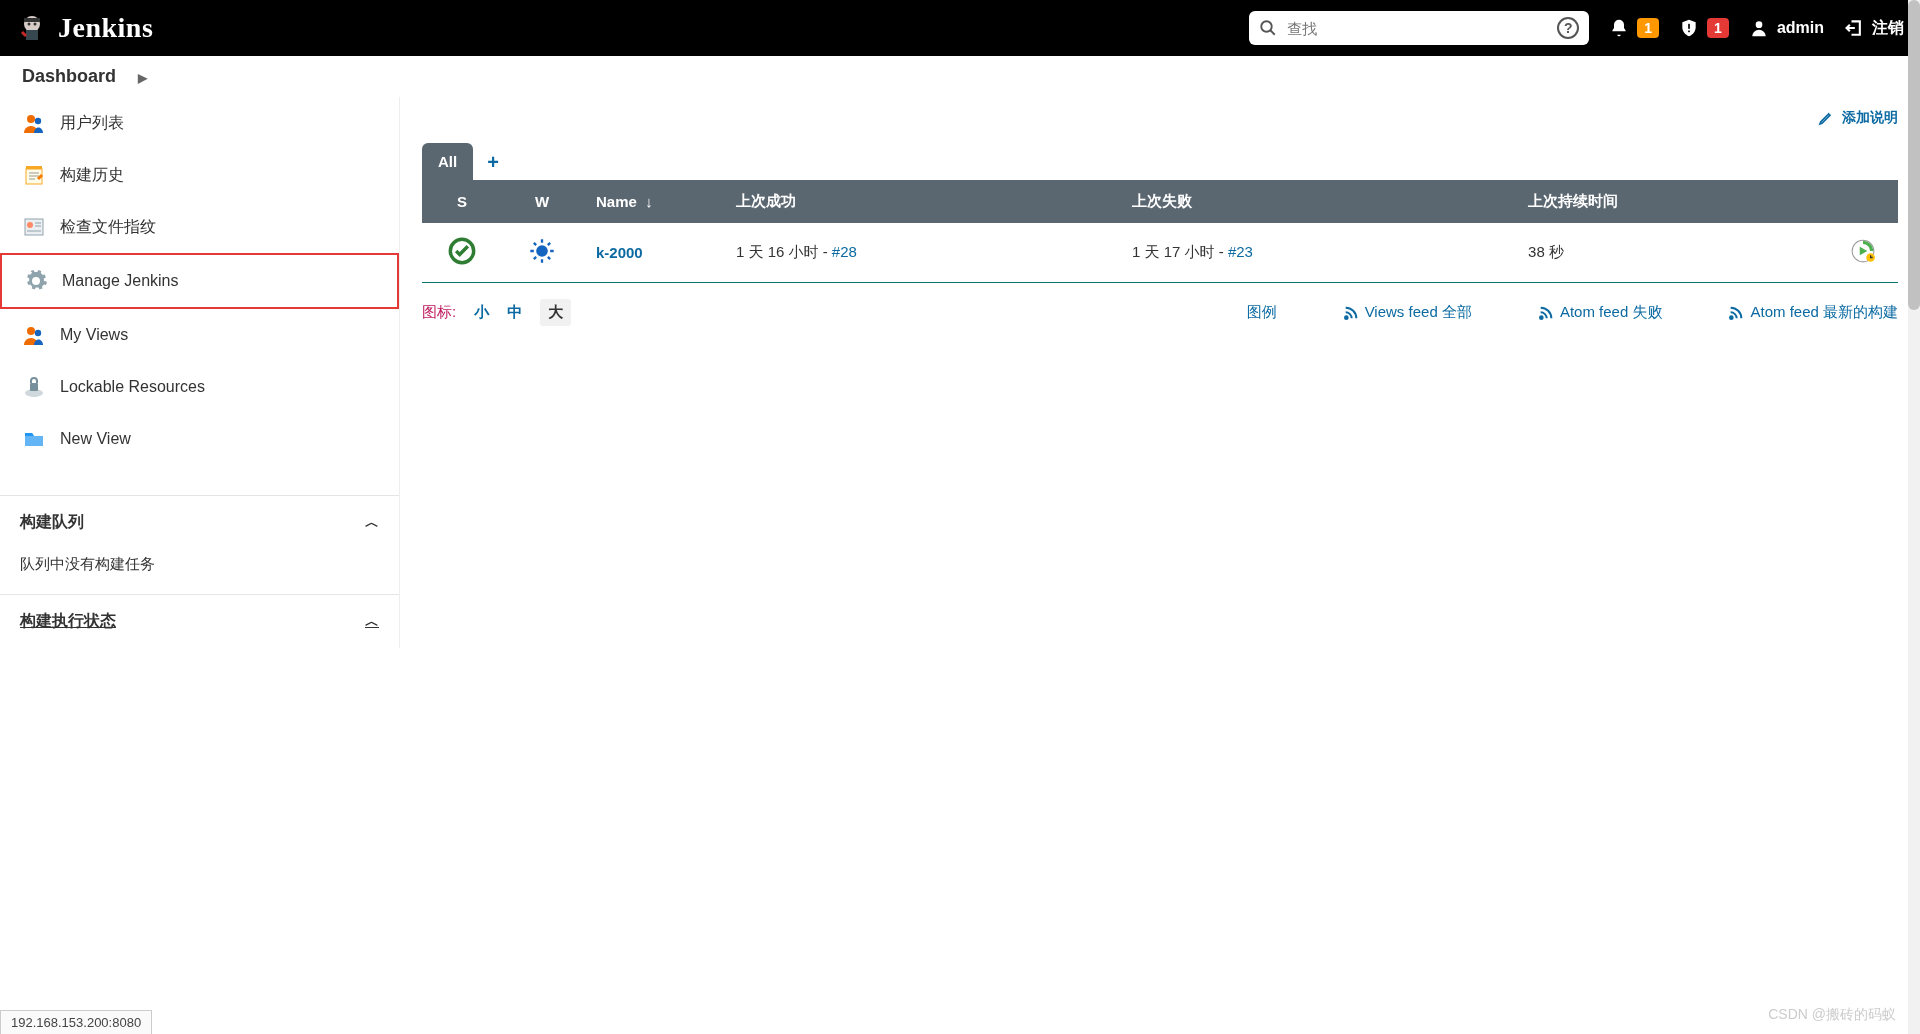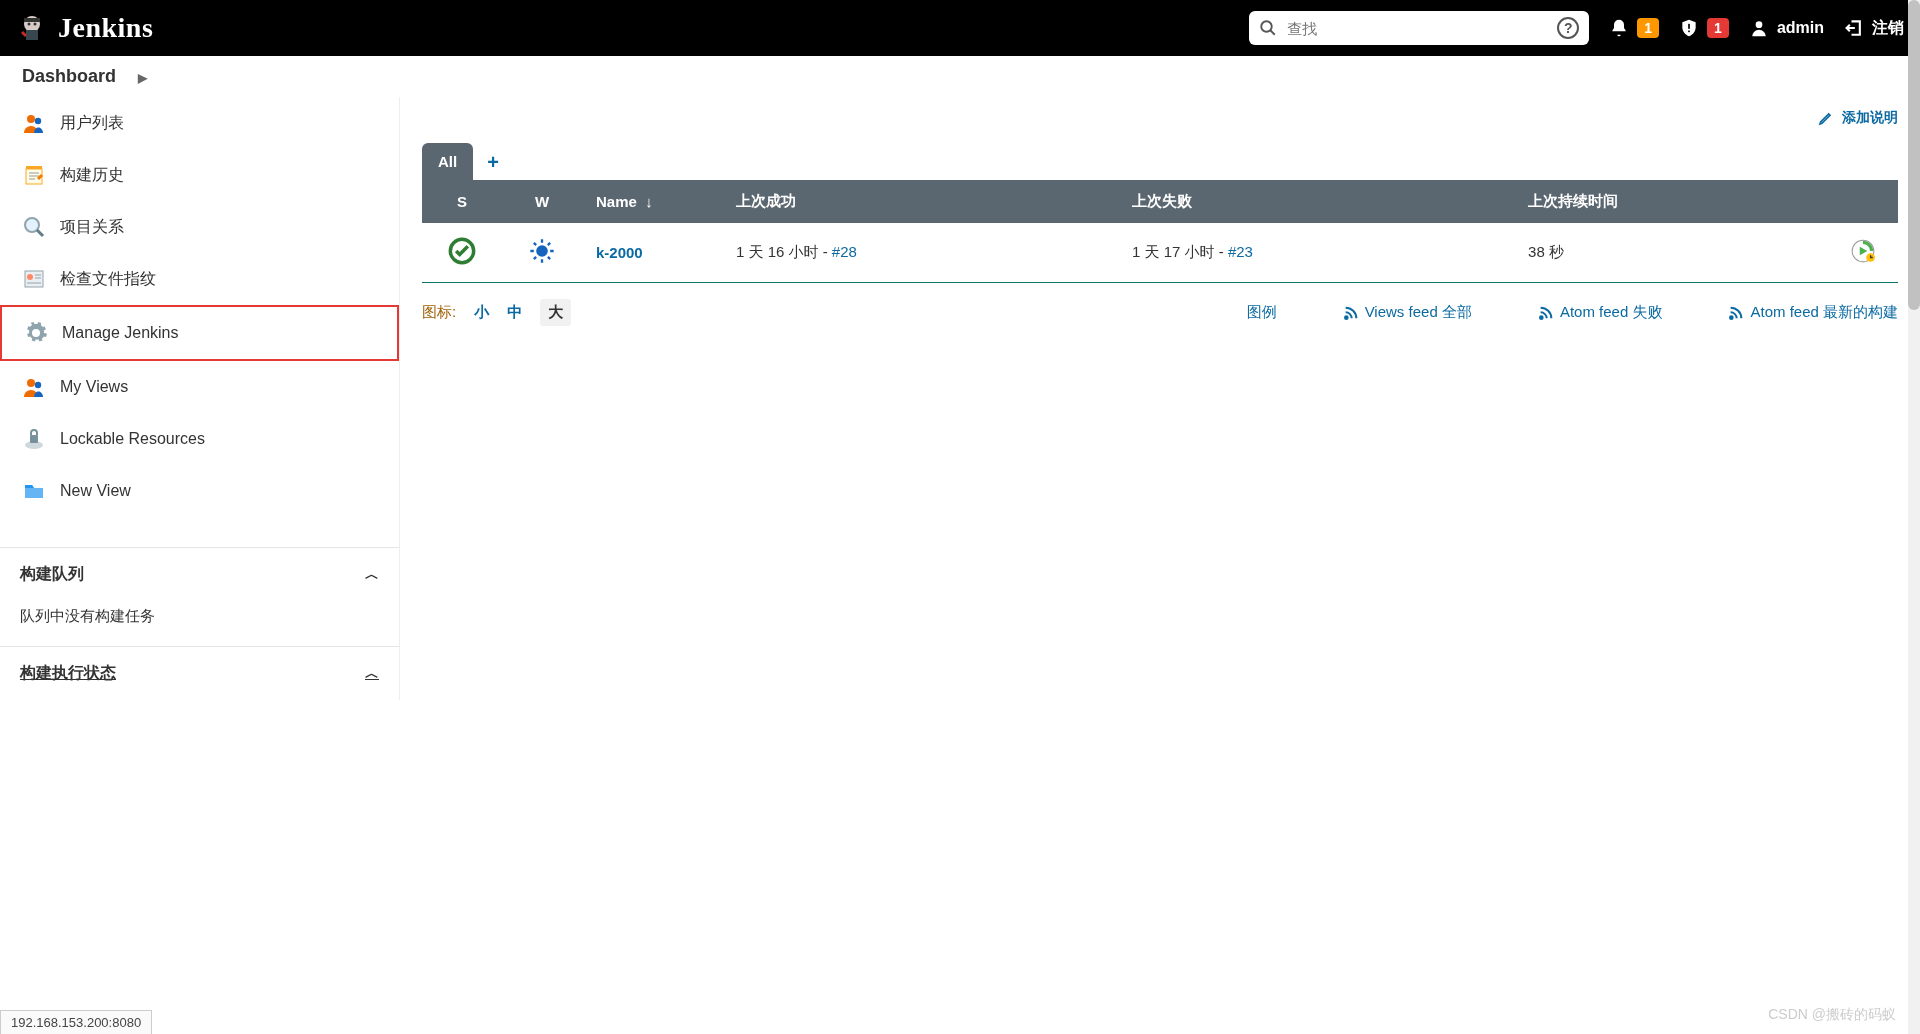--- a/index.html
+++ b/index.html
@@ -43,21 +43,21 @@
     table { width:100%; border-collapse:collapse; }
     thead { background:#5b6770; color:#fff; }
     th { text-align:left; padding:12px 14px; font-size:15px; font-weight:bold; }
     tbody td { padding:14px 14px; border-bottom:1px solid #0f766e; font-size:15px; vertical-align:middle; }
     .name-link { color:#0b6aa2; font-weight:bold; }
     .build-link { color:#0b6aa2; }
     .status-ico { width:28px; height:28px; }
     
     .foot-row { display:flex; align-items:center; padding:16px 0 0 0; gap:30px; }
     .icon-size { display:flex; align-items:center; gap:18px; font-size:15px; }
-    .icon-size .lbl { color:#a16207; }
+    .icon-size .lbl { color:#be185d; }
     .sz { color:#0b6aa2; font-weight:bold; }
     .sz.curr { background:#f1f1f1; color:#333; padding:4px 8px; border-radius:3px; }
     .foot-spacer { flex:1; }
     .foot-link { display:flex; align-items:center; gap:6px; color:#0b6aa2; font-weight:normal; font-size:15px; margin-left:36px; }
     
     .status-bar { position:fixed; bottom:0; left:0; border:1px solid #ccc; border-bottom:none; background:#fafafa; padding:4px 10px; font-size:13px; color:#444; }
     .watermark { position:fixed; right:24px; bottom:10px; color:#ccc; font-size:14px; }
     
     .fake-scroll { position:fixed; right:0; top:0; width:12px; height:100%; background:#f1f1f1; }
     .fake-scroll .thumb { width:100%; height:30%; background:#c1c1c1; border-radius:6px; position:absolute; top:0; }
@@ -138,29 +138,20 @@
     <div class="task">
       <span class="ic">
           <svg width="24" height="24" viewBox="0 0 24 24">
             <rect x="4" y="6" width="16" height="15" fill="#fffde7" stroke="#f9a825"></rect>
             <rect x="4" y="3" width="16" height="3" fill="#f9a825"></rect>
             <path d="M7 10h10M7 13h10M7 16h6" stroke="#999"></path>
             <path d="M16 16l4-4" stroke="#f57c00" stroke-width="3"></path>
           </svg>
         </span>
       <span>构建历史</span>
-    </div>
-    <div class="task">
-      <span class="ic">
-          <svg width="24" height="24" viewBox="0 0 24 24" fill="none">
-            <circle cx="10" cy="10" r="7" stroke="#90a4ae" stroke-width="2" fill="#e3f2fd"></circle>
-            <path d="M15 15l6 6" stroke="#607d8b" stroke-width="3"></path>
-          </svg>
-        </span>
-      <span>项目关系</span>
     </div>
     <div class="task">
       <span class="ic">
           <svg width="24" height="24" viewBox="0 0 24 24">
             <rect x="3" y="4" width="18" height="16" fill="#eceff1" stroke="#90a4ae"></rect>
             <circle cx="8" cy="10" r="3" fill="#ff8a65"></circle>
             <path d="M13 8h6M13 11h6M5 16h14" stroke="#90a4ae"></path>
           </svg>
         </span>
       <span>检查文件指纹</span>

